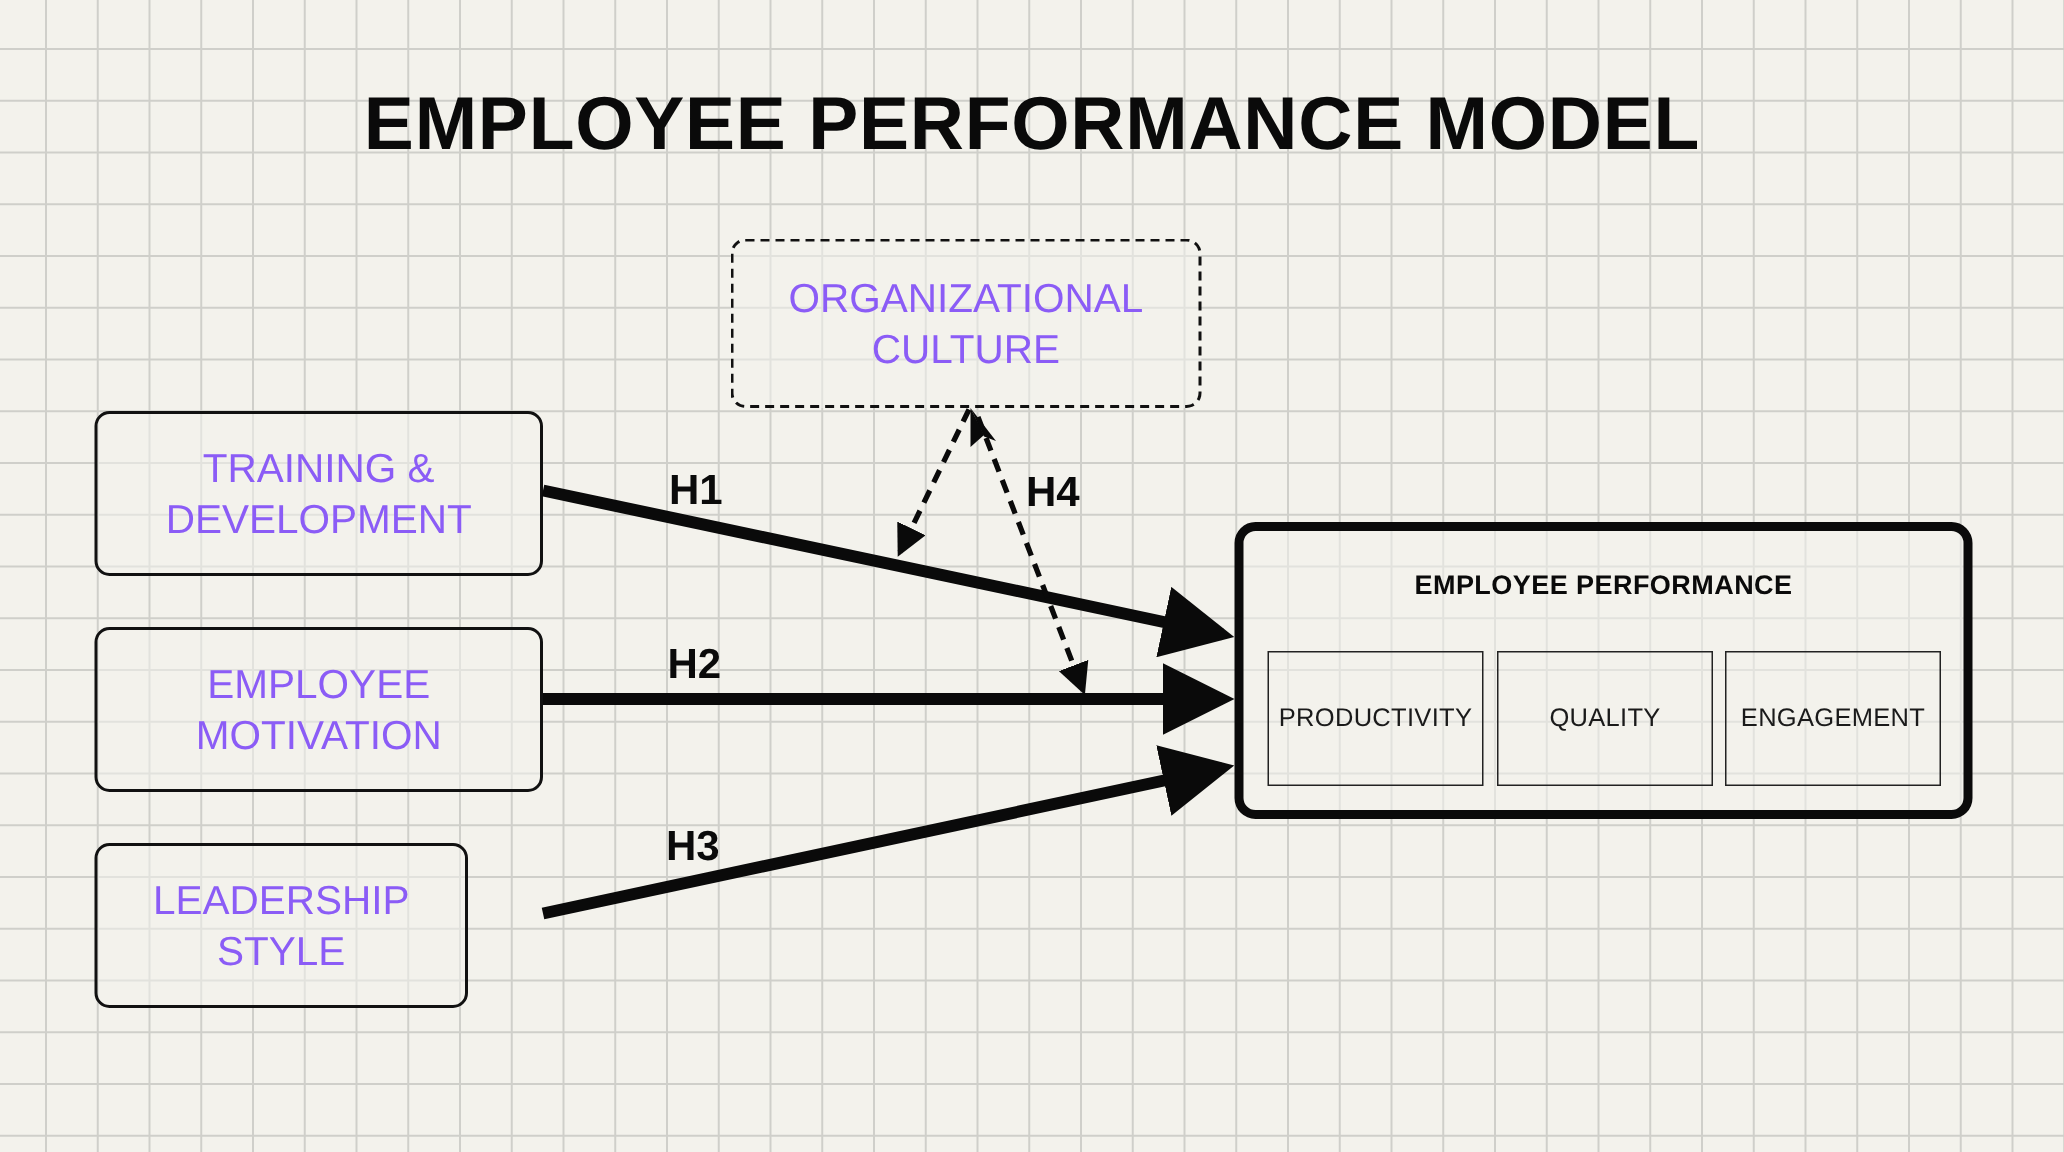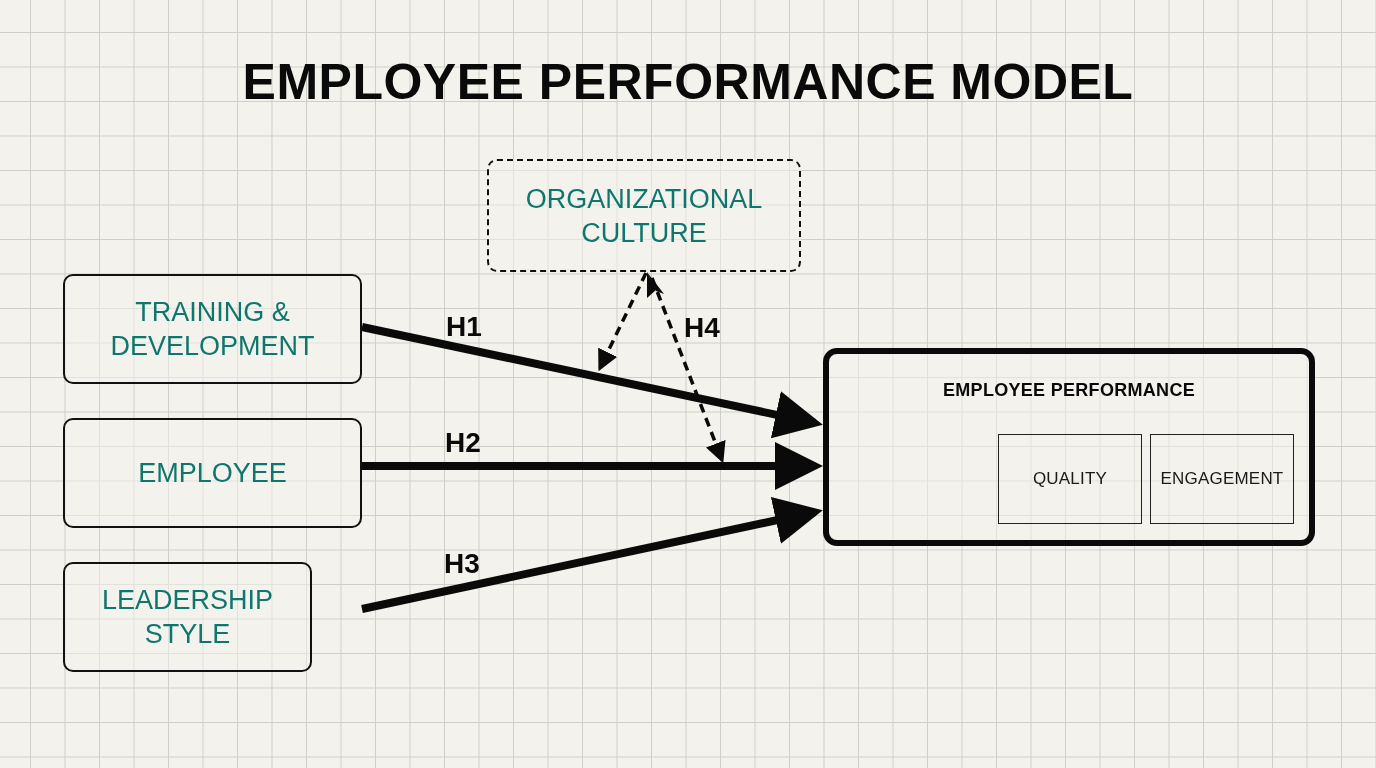--- a/index.html
+++ b/index.html
@@ -16,21 +16,21 @@
   .title {
     position: absolute; left: 0; width: 1376px; top: 52px;
     text-align: center; font-size: 50px; font-weight: 700; color: #0a0a0a;
     letter-spacing: 0.5px; line-height: 60px;
   }
   .box {
     position: absolute; box-sizing: border-box;
     border: 2.5px solid #111; border-radius: 10px;
     background: rgba(243,242,236,0.55);
     display: flex; flex-direction: column; align-items: center; justify-content: center;
-    color: #0f766e; font-size: 27px; line-height: 34px; text-align: center;
+    color: #8b5cf6; font-size: 27px; line-height: 34px; text-align: center;
   }
   .box.dashed { border: 2.5px dashed #111; }
   .box span { display: block; }
   .perf {
     position: absolute; left: 823px; top: 348px; width: 492px; height: 198px;
     box-sizing: border-box; border: 6px solid #0a0a0a; border-radius: 14px;
     background: rgba(243,242,236,0.55);
   }
   .perf-title {
     position: absolute; left: 0; right: 0; top: 26px; text-align: center;
@@ -55,28 +55,30 @@
   <span>ORGANIZATIONAL</span>
   <span>CULTURE</span>
 </div>
 
 <div class="box" style="left:63px; top:274px; width:299px; height:110px;">
   <span>TRAINING &amp;</span>
   <span>DEVELOPMENT</span>
 </div>
 <div class="box" style="left:63px; top:418px; width:299px; height:110px;">
   <span>EMPLOYEE</span>
+  <span>MOTIVATION</span>
 </div>
 <div class="box" style="left:63px; top:562px; width:249px; height:110px;">
   <span>LEADERSHIP</span>
   <span>STYLE</span>
 </div>
 
 <div class="perf">
   <div class="perf-title">EMPLOYEE PERFORMANCE</div>
+  <div class="sub" style="left:16px;">PRODUCTIVITY</div>
   <div class="sub" style="left:169px;">QUALITY</div>
   <div class="sub" style="left:321px;">ENGAGEMENT</div>
 </div>
 
 <svg class="arrows" width="1376" height="768" viewBox="0 0 1376 768">
   <defs>
     <marker id="solidHead" markerWidth="6" markerHeight="6" refX="5" refY="3" orient="auto" markerUnits="strokeWidth">
       <path d="M0,0 L6,3 L0,6 Z" fill="#0a0a0a"></path>
     </marker>
     <marker id="dashHead" markerWidth="6" markerHeight="6" refX="5" refY="3" orient="auto" markerUnits="strokeWidth">

